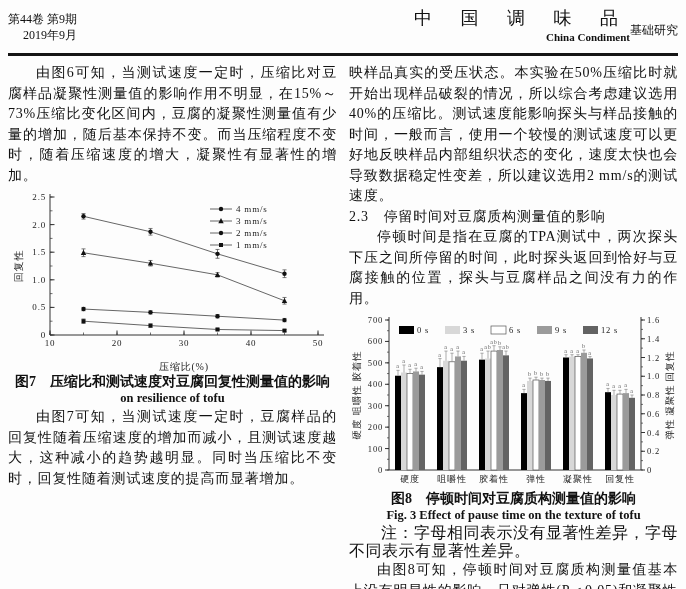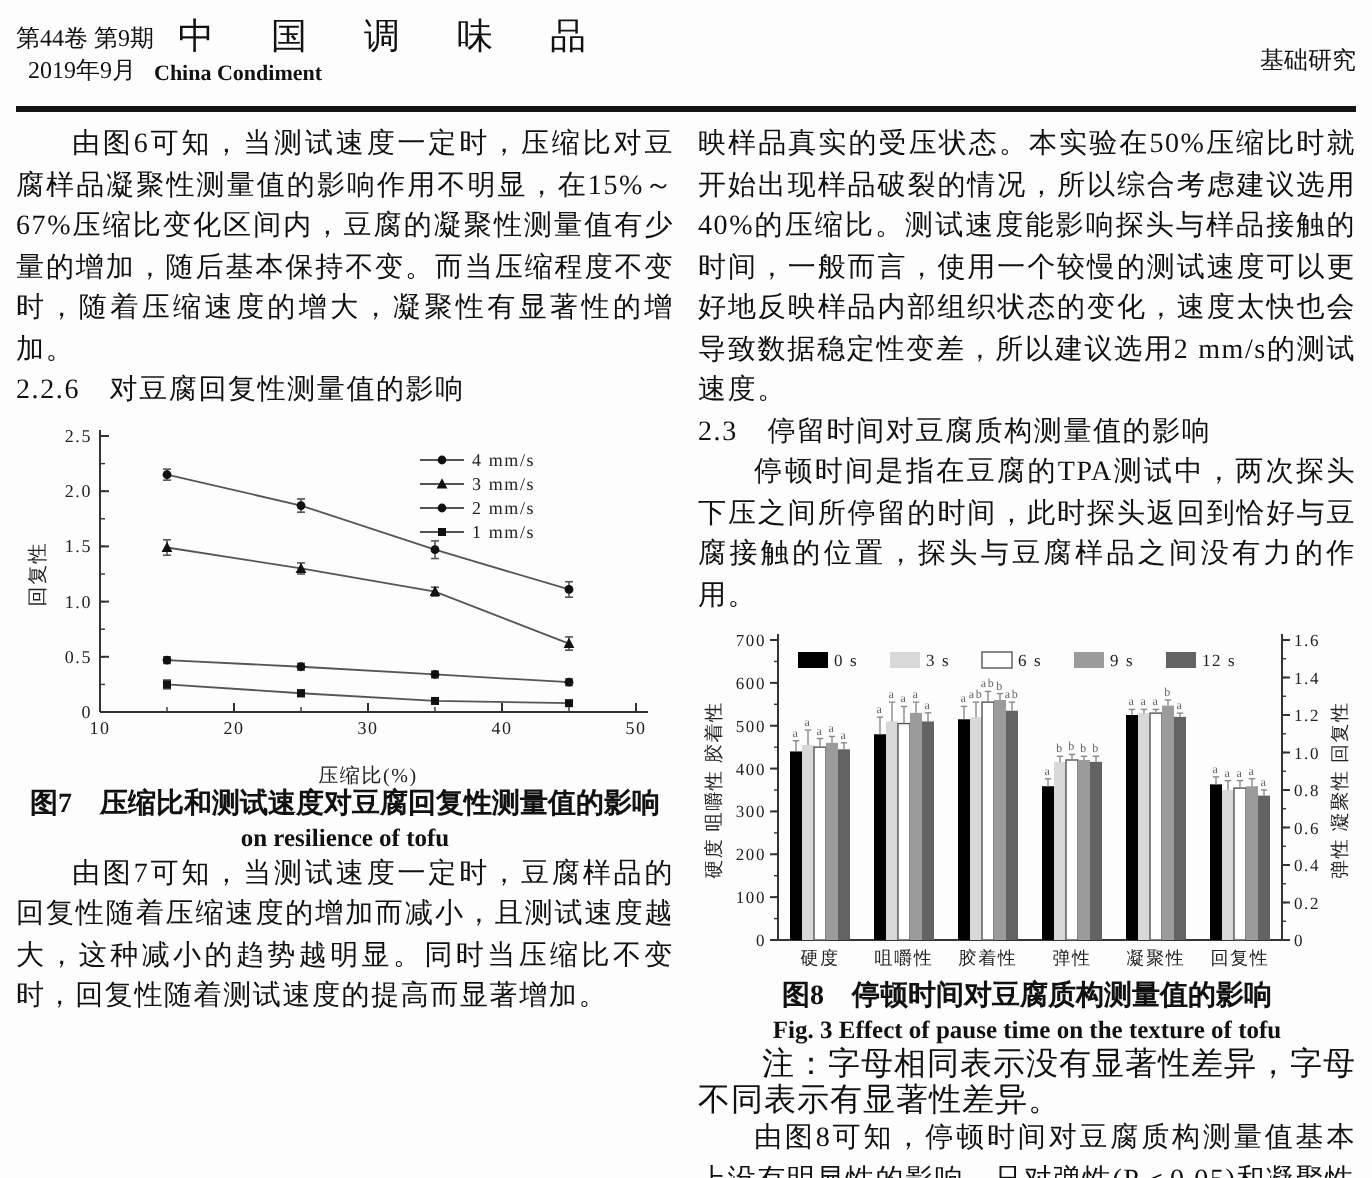--- a/index.html
+++ b/index.html
@@ -3,23 +3,23 @@
 <meta charset="utf-8">
 <style>
   html,body{margin:0;padding:0;}
   body{
     width:686px;height:589px;overflow:hidden;background:#fdfdfd;color:#111;
     font-family:"Liberation Serif","DejaVu Serif",serif;
   }
   .page{position:relative;width:670px;height:577px;padding:6px 8px;}
   
   .hdr{display:flex;justify-content:space-between;align-items:flex-start;height:44px;}
-  .hdr-left{font-size:12px;line-height:16px;padding-top:5px;white-space:nowrap;}
+  .hdr-left{font-size:12px;line-height:16px;padding-top:5px;white-space:nowrap;text-align:right;}
   .hdr-left .l2{padding-left:6px;}
-  .hdr-center{text-align:left;flex:1;}
+  .hdr-center{text-align:right;flex:1;}
   .jcn{font-size:18px;letter-spacing:12px;padding-left:12px;}
   .jen{font-weight:bold;font-size:11px;margin-top:1px;}
   .hdr-right{font-size:12px;padding-top:16px;white-space:nowrap;text-align:center;}
   .rule{height:3px;background:#151515;margin-top:3px;}
   
   .columns{display:flex;gap:12px;margin-top:7px;}
   .col{width:329px;font-size:14px;line-height:20.5px;text-align:justify;letter-spacing:0.8px;}
   p{margin:0;}
   .indent{text-indent:2em;}
   .head{margin:0;}
@@ -45,22 +45,21 @@
       <div class="jcn">中 国 调 味 品</div>
       <div class="jen">China Condiment</div>
     </div>
     <div class="hdr-right">基础研究</div>
   </header>
   <div class="rule"></div>
 
   <main class="columns">
 
     <section class="col">
-      <p class="indent">由图6可知，当测试速度一定时，压缩比对豆腐样品凝聚性测量值的影响作用不明显，在15%～67%压缩比变化区间内，豆腐的凝聚性测量值有少量的增加，随后基本保持不变。而当压缩程度不变时，随着压缩速度的增大，凝聚性有显著性的增加。</p>
-      <p class="head">2.2.6　对豆腐回复性测量值的影响</p>
+      <p class="indent">由图6可知，当测试速度一定时，压缩比对豆腐样品凝聚性测量值的影响作用不明显，在15%～73%压缩比变化区间内，豆腐的凝聚性测量值有少量的增加，随后基本保持不变。而当压缩程度不变时，随着压缩速度的增大，凝聚性有显著性的增加。</p>
       <figure>
         <svg class="chart" viewBox="0 0 322 184" width="322" height="184">
             <line x1="38" y1="5" x2="38" y2="146" stroke="#333" stroke-width="1"></line>
             <line x1="38" y1="146" x2="312" y2="146" stroke="#333" stroke-width="1"></line>
             <line x1="38" y1="146" x2="40.5" y2="146" stroke="#333" stroke-width="0.7"></line>
             <line x1="38" y1="132.2" x2="40.5" y2="132.2" stroke="#333" stroke-width="0.7"></line>
             <line x1="38" y1="118.4" x2="40.5" y2="118.4" stroke="#333" stroke-width="0.7"></line>
             <line x1="38" y1="104.6" x2="40.5" y2="104.6" stroke="#333" stroke-width="0.7"></line>
             <line x1="38" y1="90.8" x2="40.5" y2="90.8" stroke="#333" stroke-width="0.7"></line>
             <line x1="38" y1="77" x2="40.5" y2="77" stroke="#333" stroke-width="0.7"></line>

